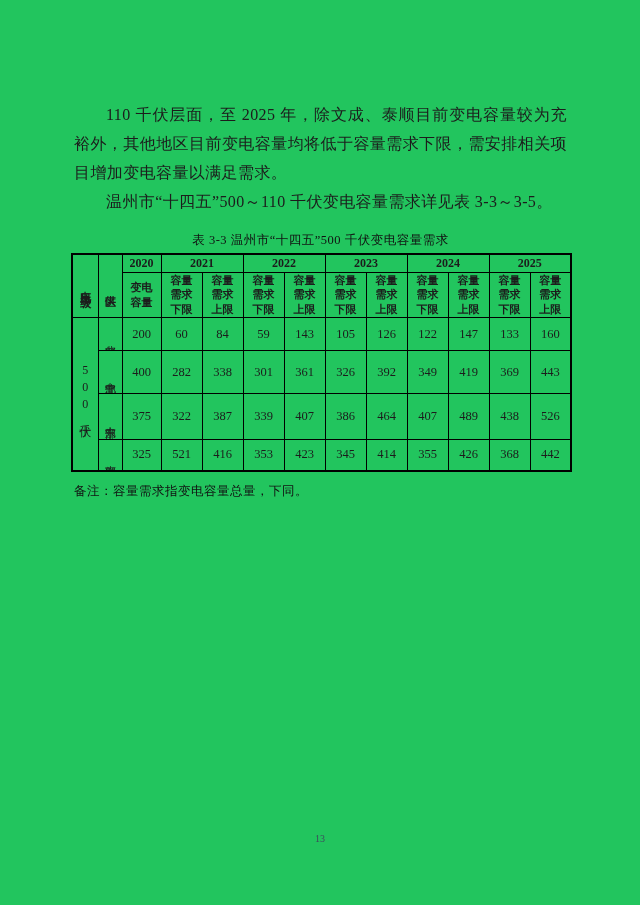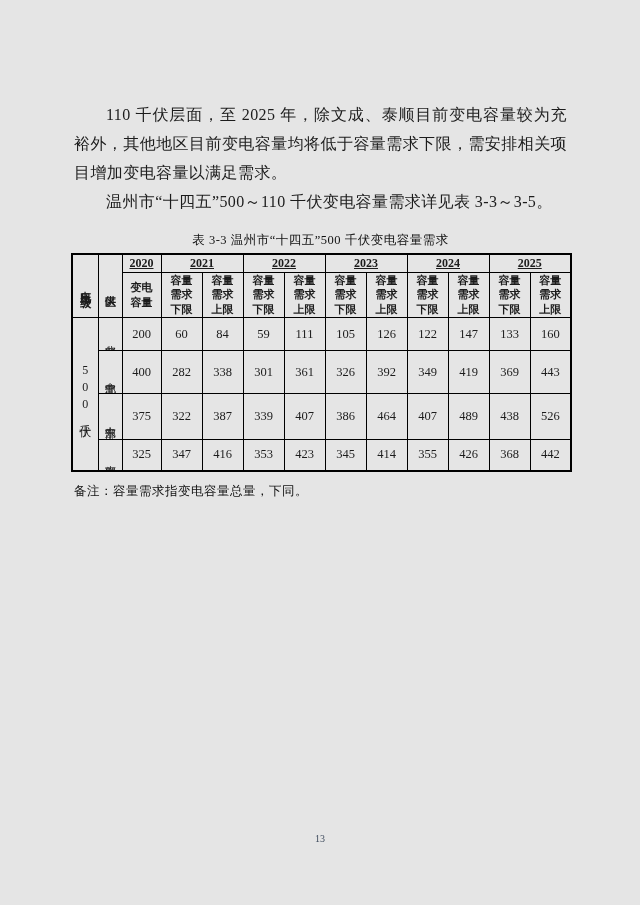--- a/index.html
+++ b/index.html
@@ -3,21 +3,21 @@
 <meta charset="utf-8">
 <style>
   * { box-sizing: border-box; }
   html, body { margin: 0; padding: 0; }
   body {
     width: 640px; height: 905px;
     background: #ffffff;
     font-family: "Liberation Serif", "DejaVu Serif", serif;
     color: #1c1c1c;
   }
-  .page { position: relative; width: 640px; height: 905px; overflow: hidden; background: #e5e5e5; }
+  .page { position: relative; width: 640px; height: 905px; overflow: hidden; background: #22c55e; }
   .content { position: absolute; left: 74px; top: 100px; width: 493px; }
   .para {
     margin: 0;
     font-size: 16px;
     line-height: 29px;
     text-align: justify;
     text-indent: 2em;
     letter-spacing: 0.4px;
   }
   .caption {
@@ -42,21 +42,21 @@
     table-layout: fixed;
     border: 2px solid #000;
   }
   .cap-table th, .cap-table td {
     border: 1px solid #000;
     text-align: center;
     vertical-align: middle;
     padding: 0;
     overflow: hidden;
   }
-  .tr-years th { height: 18px; font-size: 12px; font-weight: bold; text-decoration: underline; }
+  .tr-years th { height: 18px; font-size: 12px; font-weight: bold; }
   .tr-sub th { height: 44px; font-size: 11px; font-weight: bold; }
   .wrap2 { display: inline-block; width: 2em; line-height: 1.35; }
   .vert {
     display: inline-block;
     writing-mode: vertical-lr;
     text-orientation: upright;
     letter-spacing: 1px;
     line-height: 1;
   }
   th .vert { font-size: 11px; font-weight: bold; letter-spacing: 2px; }
@@ -134,21 +134,21 @@
         </tr>
       </thead>
       <tbody>
         <tr class="r0">
           <td rowspan="4" class="vgroup-cell"><span class="vert">500千伏</span></td>
           <td class="area-cell"><span class="vert">北部</span></td>
           <td>200</td>
           <td>60</td>
           <td>84</td>
           <td>59</td>
-          <td>111</td>
+          <td>143</td>
           <td>105</td>
           <td>126</td>
           <td>122</td>
           <td>147</td>
           <td>133</td>
           <td>160</td>
         </tr>
         <tr class="r1">
           <td class="area-cell"><span class="vert">中北部</span></td>
           <td>400</td>
@@ -173,21 +173,21 @@
           <td>386</td>
           <td>464</td>
           <td>407</td>
           <td>489</td>
           <td>438</td>
           <td>526</td>
         </tr>
         <tr class="r3">
           <td class="area-cell"><span class="vert">南部</span></td>
           <td>325</td>
-          <td>347</td>
+          <td>521</td>
           <td>416</td>
           <td>353</td>
           <td>423</td>
           <td>345</td>
           <td>414</td>
           <td>355</td>
           <td>426</td>
           <td>368</td>
           <td>442</td>
         </tr>

